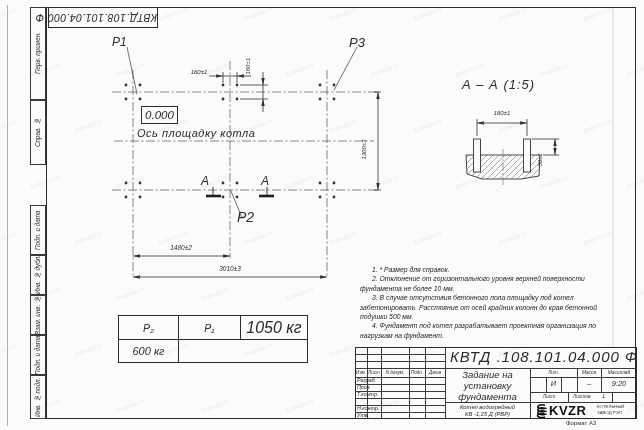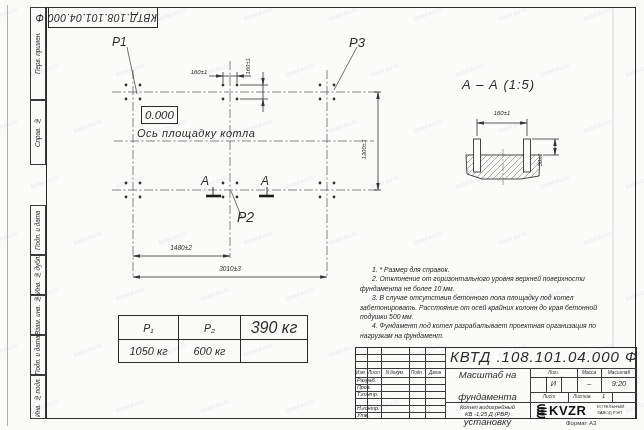--- a/index.html
+++ b/index.html
@@ -246,23 +246,22 @@
   <div class="lbl rot" style="left:544px;top:160px;font-size:6px;">50±1</div>
 
   <div class="notes">
     <p>1. * Размер для справок.</p>
     <p>2. Отклонение от горизонтального уровня верхней поверхности фундамента не более 10 мм.</p>
     <p>3. В случае отсутствия бетонного пола площадку под котел забетонировать. Расстояние от осей крайних колонн до края бетонной подушки 500 мм.</p>
     <p>4. Фундамент под котел разрабатывает проектная организация по нагрузкам на фундамент.</p>
   </div>
 
   <div class="ltable">
+    <div class="hd">P₂</div>
     <div class="hd">P₁</div>
-    <div class="hd">P₂</div>
-    <div>390 кг</div>
     <div>1050 кг</div>
     <div>600 кг</div>
   </div>
 
   <div class="tbborder"></div>
 
   <div class="vl" style="left:367px;top:347px;height:72px;"></div>
   <div class="vl" style="left:381px;top:347px;height:72px;"></div>
   <div class="vl" style="left:409px;top:347px;height:72px;"></div>
   <div class="vl" style="left:425px;top:347px;height:72px;"></div>
@@ -294,22 +293,22 @@
   <div class="lbl c" style="left:381px;top:370px;width:28px;font-size:4.6px;">N докум.</div>
   <div class="lbl c" style="left:409px;top:370px;width:16px;font-size:4.6px;">Подп.</div>
   <div class="lbl c" style="left:425px;top:370px;width:20px;font-size:4.6px;">Дата</div>
 
   <div class="lbl" style="left:357px;top:378px;font-size:5.3px;">Разраб.</div>
   <div class="lbl" style="left:357px;top:385px;font-size:5.3px;">Пров.</div>
   <div class="lbl" style="left:357px;top:392px;font-size:5.3px;">Т.контр.</div>
   <div class="lbl" style="left:357px;top:406px;font-size:5.3px;">Н.контр.</div>
   <div class="lbl" style="left:357px;top:413px;font-size:5.3px;">Утв.</div>
 
-  <div class="lbl c" style="left:447px;top:370px;width:81px;font-size:9.5px;">Масштаб на</div>
-  <div class="lbl c" style="left:447px;top:381px;width:81px;font-size:9.5px;margin-top:36px;">установку</div>
+  <div class="lbl c" style="left:447px;top:370px;width:81px;font-size:9.5px;">Задание на</div>
+  <div class="lbl c" style="left:447px;top:381px;width:81px;font-size:9.5px;">установку</div>
   <div class="lbl c" style="left:447px;top:392px;width:81px;font-size:9.5px;">фундамента</div>
   <div class="lbl c" style="left:447px;top:404px;width:81px;font-size:5.8px;">Котел водогрейный</div>
   <div class="lbl c" style="left:447px;top:411px;width:81px;font-size:5.8px;">КВ -1,25 Д (РВР)</div>
 
   <div class="lbl c" style="left:530px;top:370px;width:47px;font-size:4.8px;">Лит.</div>
   <div class="lbl c" style="left:577px;top:370px;width:24px;font-size:4.8px;">Масса</div>
   <div class="lbl c" style="left:601px;top:370px;width:36px;font-size:4.8px;">Масштаб</div>
   <div class="lbl c" style="left:546px;top:380px;width:15px;font-size:7.5px;">И</div>
   <div class="lbl c" style="left:577px;top:380px;width:24px;font-size:7.5px;">–</div>
   <div class="lbl c" style="left:601px;top:380px;width:36px;font-size:7.5px;">9:20</div>

